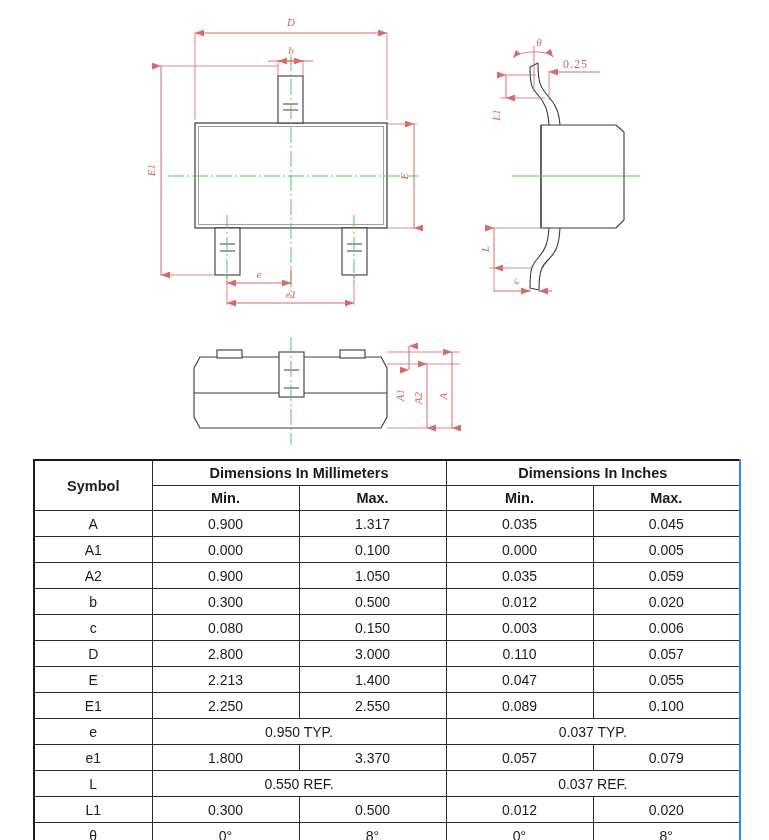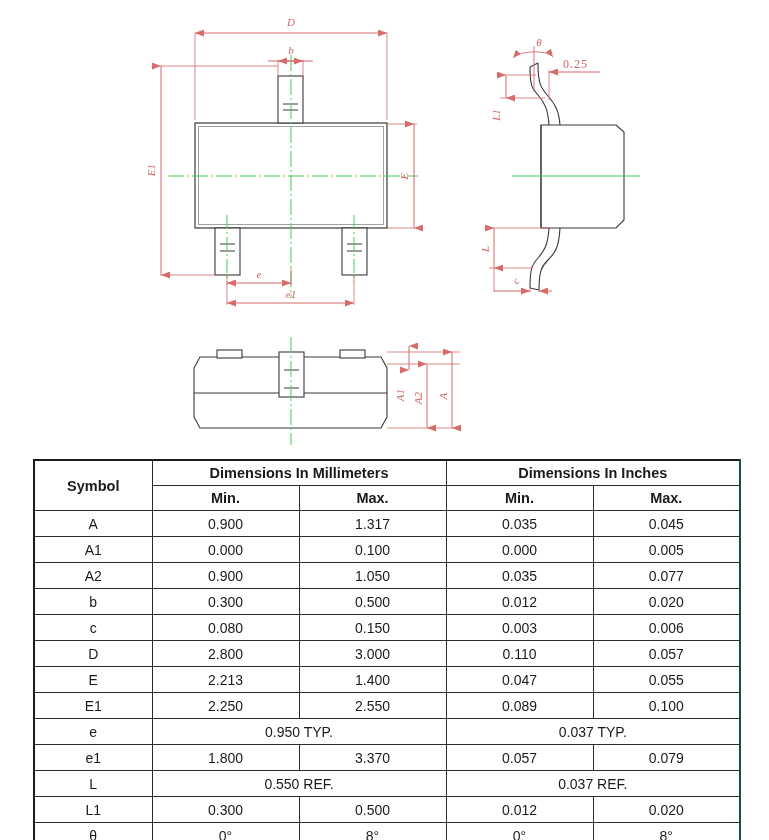--- a/index.html
+++ b/index.html
@@ -58,21 +58,21 @@
     height: 24px;
   }
   #dimtable td {
     font-size: 14px;
     height: 25px;
   }
   .col-sym { width: 118px; }
   .col-v   { width: 147px; }
   .sym-cell { font-size: 14.5px; }
   #dimtable .outer-l { border-left: 2px solid #1a1a1a; }
-  #dimtable .outer-r { border-right: 2px solid #14532d; margin-top: 48px; }
+  #dimtable .outer-r { border-right: 2px solid #3b82f6; margin-top: 48px; }
   #dimtable .outer-t { border-top: 2px solid #1a1a1a; }
   #dimtable .outer-b { border-bottom: 2px solid #1a1a1a; }
 </style>
 </head>
 <body>
 
 <svg id="drawings" viewBox="0 0 769 455">
   <defs>
     <marker id="arrR" markerWidth="9" markerHeight="7" refX="9" refY="3.5" orient="auto">
       <path d="M0,0 L9,3.5 L0,7 z" fill="#d86a6a"></path>
@@ -297,21 +297,21 @@
         <td>0.000</td>
         <td>0.100</td>
         <td>0.000</td>
         <td class="outer-r">0.005</td>
       </tr>
       <tr>
         <td class="sym-cell outer-l">A2</td>
         <td>0.900</td>
         <td>1.050</td>
         <td>0.035</td>
-        <td class="outer-r">0.077</td>
+        <td class="outer-r">0.059</td>
       </tr>
       <tr>
         <td class="sym-cell outer-l">b</td>
         <td>0.300</td>
         <td>0.500</td>
         <td>0.012</td>
         <td class="outer-r">0.020</td>
       </tr>
       <tr>
         <td class="sym-cell outer-l">c</td>

